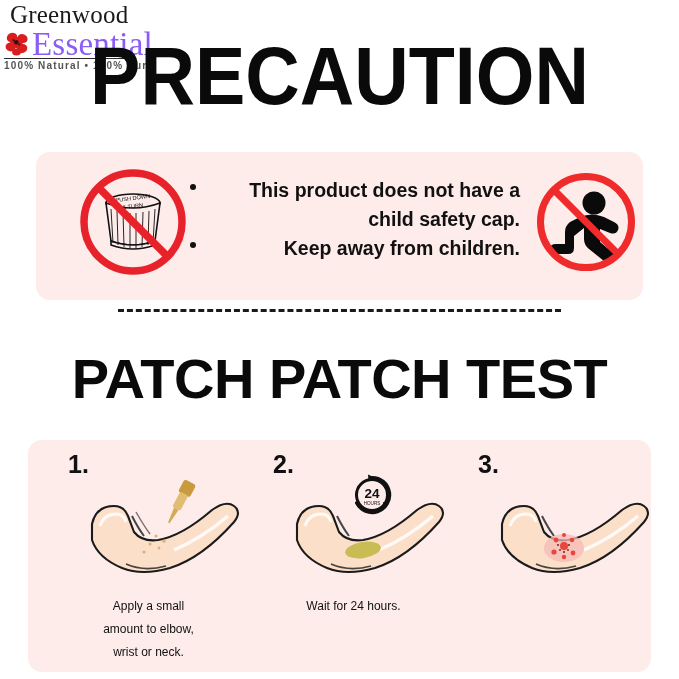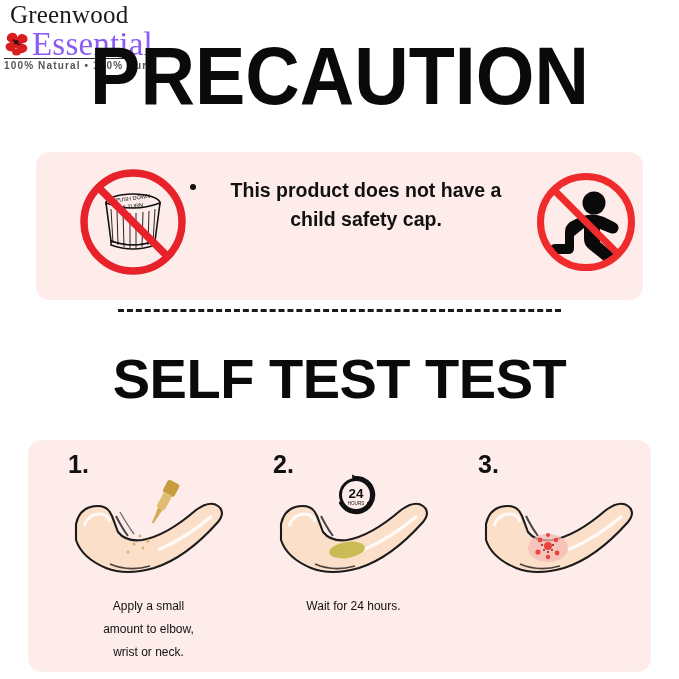--- a/index.html
+++ b/index.html
@@ -88,33 +88,33 @@
   }
   .bullet-row{
     position:relative;
     font-size:19.5px;font-weight:bold;color:#111;
     line-height:29px;
   }
   .bullet-dot{
     position:absolute;left:4px;top:8px;
     width:6px;height:6px;border-radius:50%;background:#111;
   }
-  .bullet-text{display:block;padding:0 6px 0 26px;}
+  .bullet-text{display:block;padding:0 6px 0 26px;text-align:right;}
 
   
   .step{position:absolute;top:440px;width:205px;height:232px;}
   #step-1{left:46px;}
   #step-2{left:251px;}
   #step-3{left:456px;}
 
   .step-num{
     position:absolute;left:22px;top:10px;
     font-size:25px;font-weight:bold;color:#111;
   }
-  .step-art{position:absolute;left:0;top:32px;width:205px;height:110px;}
+  .step-art{position:absolute;left:16px;top:32px;width:205px;height:110px;}
   .step-cap{
     position:absolute;left:6px;top:155px;width:193px;
     text-align:center;font-size:12px;color:#111;line-height:23px;
     white-space:pre-line;
   }
 </style>
 </head>
 <body>
 
 <div class="logo">
@@ -178,25 +178,29 @@
     <circle cx="52" cy="52" r="45.5" fill="none" stroke="#ef2b2b" stroke-width="7"></circle>
     <line x1="20" y1="20" x2="84" y2="84" stroke="#ef2b2b" stroke-width="7"></line>
   </svg>
 </div>
 
 <div class="bullets">
   <div class="bullet-row">
     <span class="bullet-dot"></span>
     <span class="bullet-text">This product does not have a child safety cap.</span>
   </div>
+  <div class="bullet-row">
+    <span class="bullet-dot"></span>
+    <span class="bullet-text">Keep away from children.</span>
+  </div>
 </div>
 
 <div class="divider"></div>
 
-<div class="title-selfpatch">SELF TEST TEST</div>
+<div class="title-selfpatch">PATCH PATCH TEST</div>
 
 <div class="panel" id="steps-panel"></div>
 
 <div class="step" id="step-1">
   <div class="step-num">1.</div>
   <div class="step-art">
     <svg viewBox="0 0 205 110" width="205" height="110">
       <path d="M30 52 Q34 34 52 34 Q62 34 66 44 L72 60 Q80 70 96 68 Q120 64 150 38
                Q164 28 172 34 Q180 40 172 50 Q140 86 108 96 Q80 104 60 96
                Q36 86 30 68 Z" fill="#fbdfc9" stroke="#1b1b1b" stroke-width="2.1" stroke-linejoin="round"></path>

